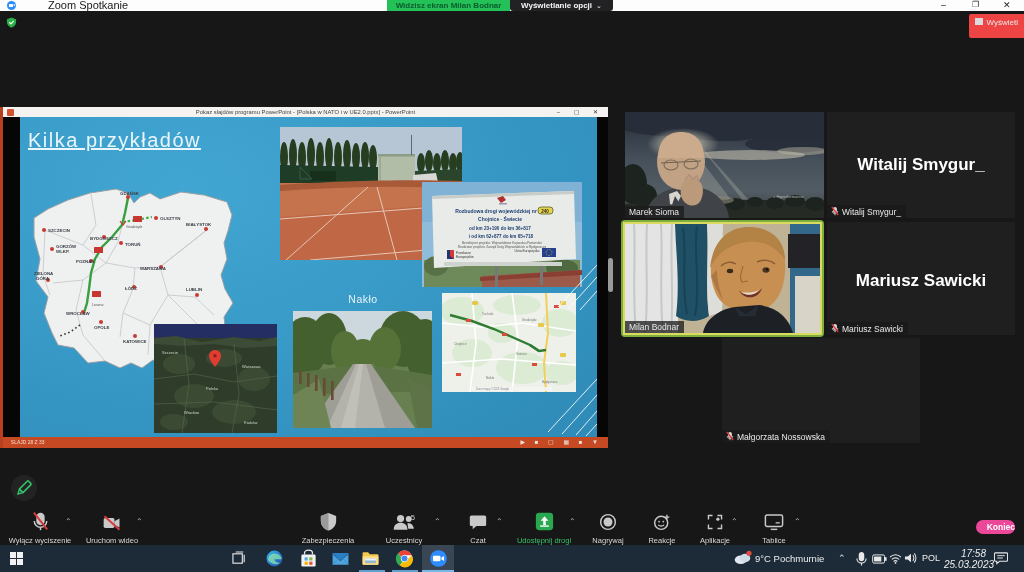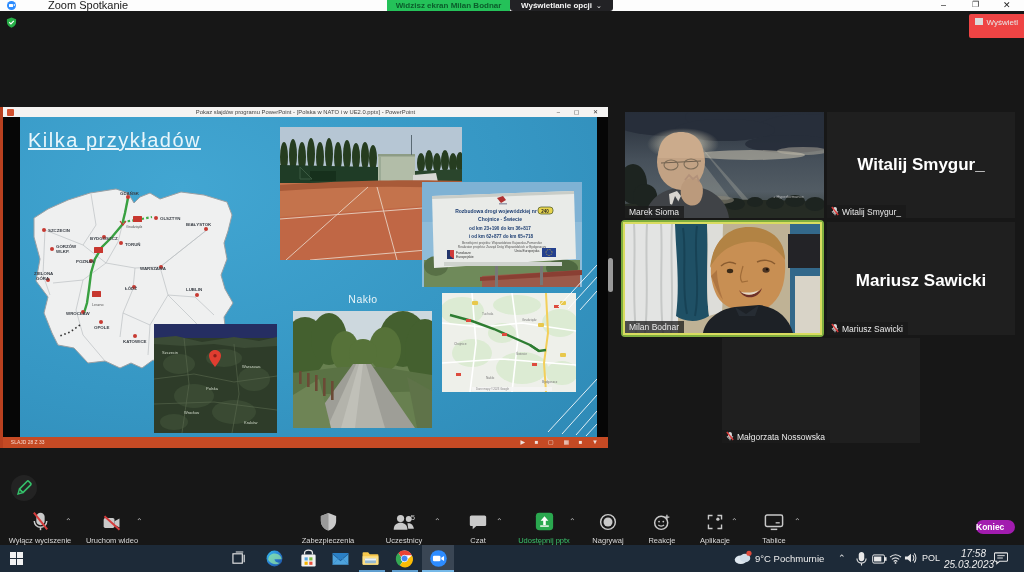--- a/index.html
+++ b/index.html
@@ -38,21 +38,21 @@
 .nametile { position:absolute; background:#1f1f1f; }
 .bigname { position:absolute; left:0; right:0; text-align:center; color:#fff; font-weight:bold; font-size:17px; }
 .plabel { position:absolute; left:0px; bottom:0px; background:rgba(25,25,25,0.75); color:#e9e9e9; font-size:8.5px; line-height:12px; padding:0 5px 0 4px; white-space:nowrap; }
 .plabel .mic { display:inline-block; position:relative; width:8px; height:9px; margin-right:3px; top:1px; }
 
 #toolbar { position:absolute; left:0; top:505px; width:1024px; height:40px; background:#171717; }
 .tbtn { position:absolute; text-align:center; color:#d8d8d8; font-size:7.5px; }
 .tbtn .lbl { position:absolute; left:50%; transform:translateX(-50%); top:26px; white-space:nowrap; }
 .tbtn .lbl.green { color:#39c06a; }
 .chev { position:absolute; color:#b9b9b9; font-size:8px; }
-#koniec { position:absolute; left:976px; top:15px; width:39px; height:14px; background:#a21caf; border-radius:7px; color:#fff; font-weight:bold; font-size:8.5px; text-align:left; line-height:14px; }
+#koniec { position:absolute; left:976px; top:15px; width:39px; height:14px; background:#ec4899; border-radius:7px; color:#fff; font-weight:bold; font-size:8.5px; text-align:right; line-height:14px; }
 #pencil { position:absolute; left:11px; top:475px; width:26px; height:26px; border-radius:50%; background:#232323; }
 
 #taskbar { position:absolute; left:0; top:545px; width:1024px; height:27px; background:#1d2a38; }
 #searchbox { position:absolute; left:32px; top:1px; width:188px; height:25px; background:#f9f9f9; border:1px solid #8a98a8; }
 #searchbox .stext { position:absolute; left:24px; top:0; font-size:9px; color:#3c3c3c; line-height:24px; }
 .tico { position:absolute; top:4px; width:19px; height:19px; }
 .tray { position:absolute; top:0px; height:27px; color:#eee; }
 </style>
 </head>
 <body>
@@ -551,21 +551,21 @@
       <div class="lbl">Czat</div>
     </div>
     <div class="chev" style="left:496px; top:12px;">⌃</div>
 
     <div class="tbtn" style="left:508px; top:5px; width:72px;">
       <svg width="19" height="19" viewBox="0 0 22 22" style="margin-top:2px;">
           <rect x="1" y="1" width="20" height="20" rx="4" fill="#2aa84f"></rect>
           <path d="M11 5 L15.5 10 L12.5 10 L12.5 15 L9.5 15 L9.5 10 L6.5 10 Z" fill="#fff"></path>
           <rect x="6" y="15.5" width="10" height="1.6" fill="#fff"></rect>
         </svg>
-      <div class="lbl green">Udostępnij pptx</div>
+      <div class="lbl green">Udostępnij drogi</div>
     </div>
     <div class="chev" style="left:569px; top:12px;">⌃</div>
 
     <div class="tbtn" style="left:584px; top:5px; width:48px;">
       <svg width="18" height="18" viewBox="0 0 22 22" style="margin-top:3px;">
           <circle cx="11" cy="11" r="9" fill="none" stroke="#c9c9c9" stroke-width="1.8"></circle>
           <circle cx="11" cy="11" r="5.5" fill="#c9c9c9"></circle>
         </svg>
       <div class="lbl">Nagrywaj</div>
     </div>

